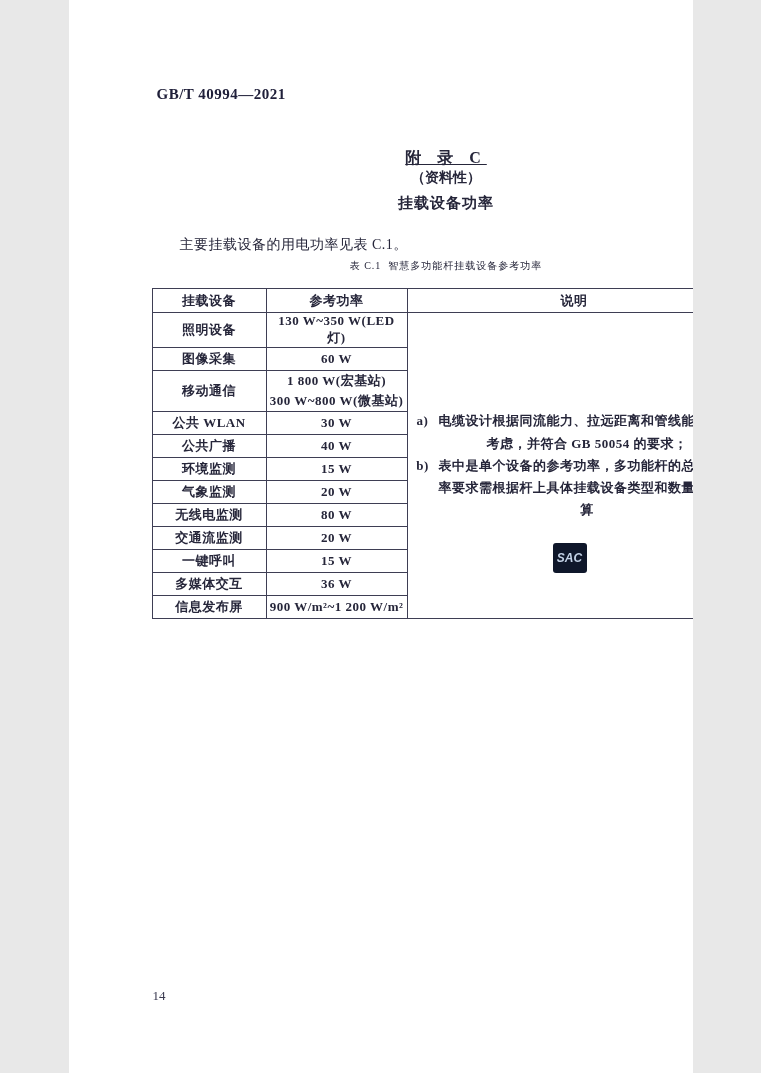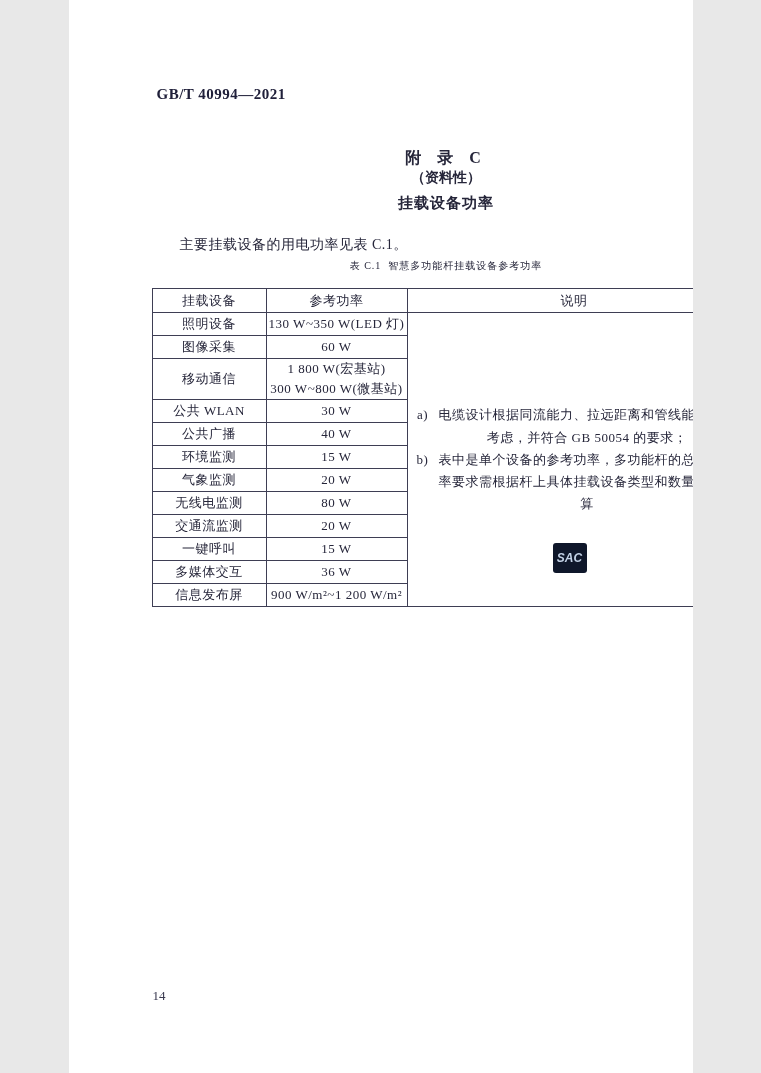--- a/index.html
+++ b/index.html
@@ -28,20 +28,21 @@
     left: 83px;
     width: 589px;
     top: 148px;
     text-align: center;
   }
   .title-line1 {
     font-size: 16px;
     font-weight: bold;
     letter-spacing: 6px;
     white-space: pre;
+    text-decoration: underline;
   }
   .title-line2 {
     font-size: 14px;
     font-weight: bold;
   }
   .title-line3 {
     font-size: 15px;
     font-weight: bold;
     margin-top: 7px;
     letter-spacing: 1px;
@@ -72,21 +73,21 @@
     top: 288px;
     width: 589px;
     border-collapse: collapse;
     table-layout: fixed;
     font-size: 13px;
   }
   table.ref-table td, table.ref-table th {
     border: 1px solid #3e3e54;
     text-align: center;
     vertical-align: middle;
-    font-weight: normal;
+    font-weight: bold;
     padding: 0 2px;
     letter-spacing: 0.5px;
   }
   table.ref-table th { height: 24px; }
   table.ref-table td { height: 23px; }
   td.dbl { height: 46px; }
   td.notes-cell {
     text-align: left;
     vertical-align: middle;
     padding: 8px 14px 8px 10px;

